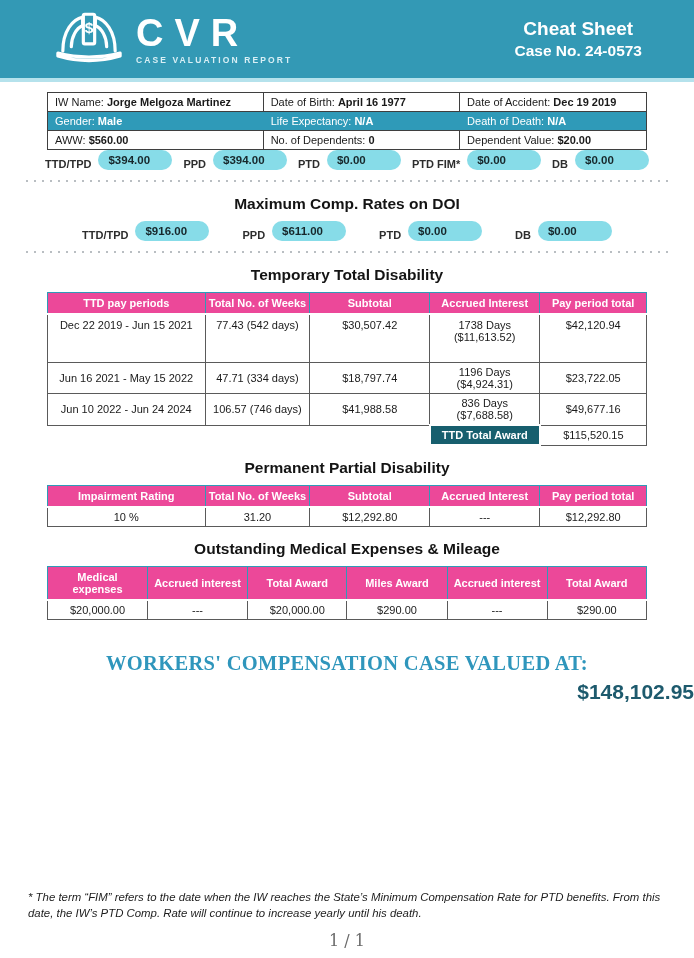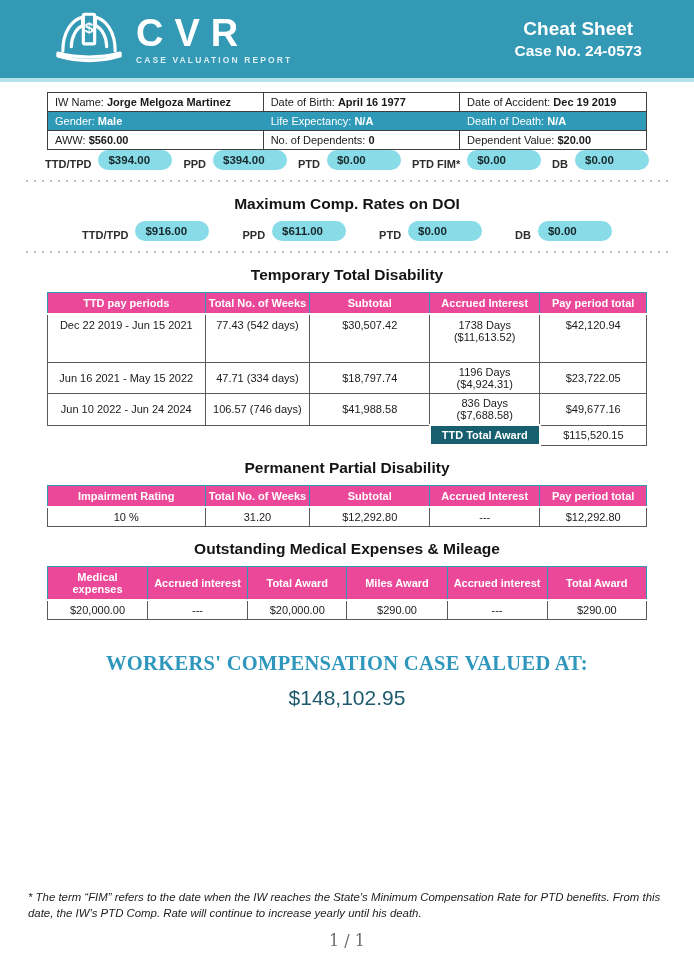--- a/index.html
+++ b/index.html
@@ -44,21 +44,21 @@
   .data-table td{border:1px solid #5a5a5a;padding:3px 5px;background:#ffffff;}
   .data-table td.multiline{white-space:pre-line;}
   .data-table tr.tall td{height:40px;vertical-align:top;padding-top:4px;}
   .data-table td.blank{border:none;background:transparent;}
   .data-table td.total-label{background:#175f6e;color:#ffffff;font-weight:bold;
     border:2px solid #ffffff;padding:3px 4px;}
   .data-table td.total-value{border:1px solid #5a5a5a;}
   
   .valuation{text-align:center;margin-top:32px;}
   .valuation-line{font-size:20.5px;font-weight:bold;color:#2f96bc;letter-spacing:0.3px;font-family:Liberation Serif, serif;}
-  .valuation-amount{font-size:21px;font-weight:normal;color:#1d5a6d;margin-top:11px;}
+  .valuation-amount{font-size:21px;font-weight:bold;color:#1d5a6d;margin-top:5px;text-align:right;}
   
   .footnote{position:absolute;left:28px;right:26px;bottom:36px;font-style:italic;
     font-size:11.4px;color:#1c1c1c;line-height:1.45;}
   .page-number{position:absolute;bottom:8px;left:0;right:0;text-align:center;
     font-family:"DejaVu Serif",serif;font-size:16px;color:#6a6a6a;}
 </style>
 </head>
 <body>
 
 <div class="page">

